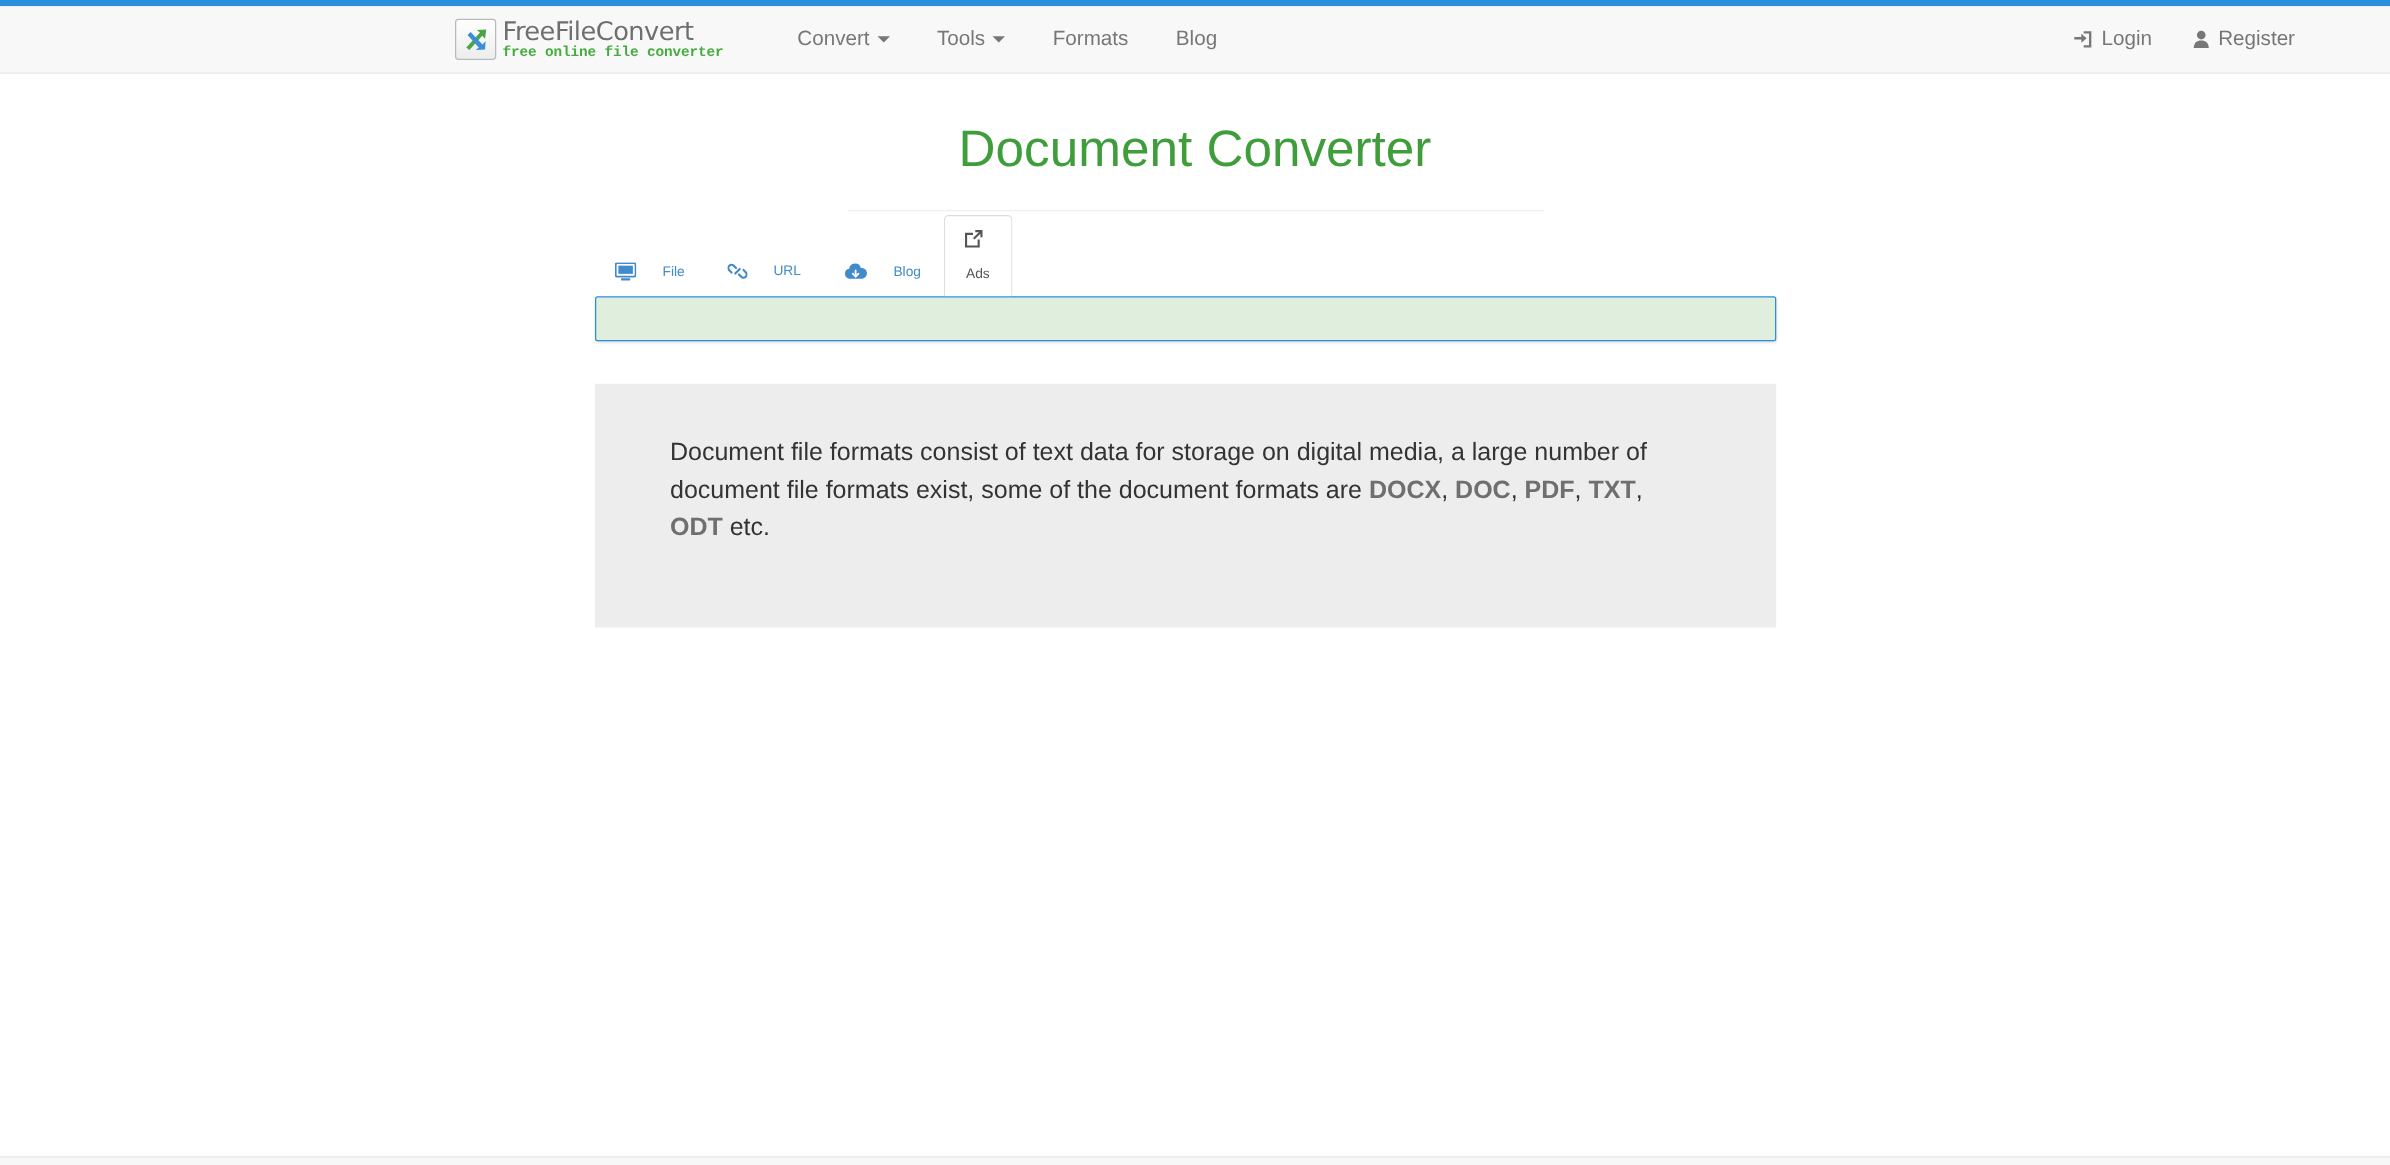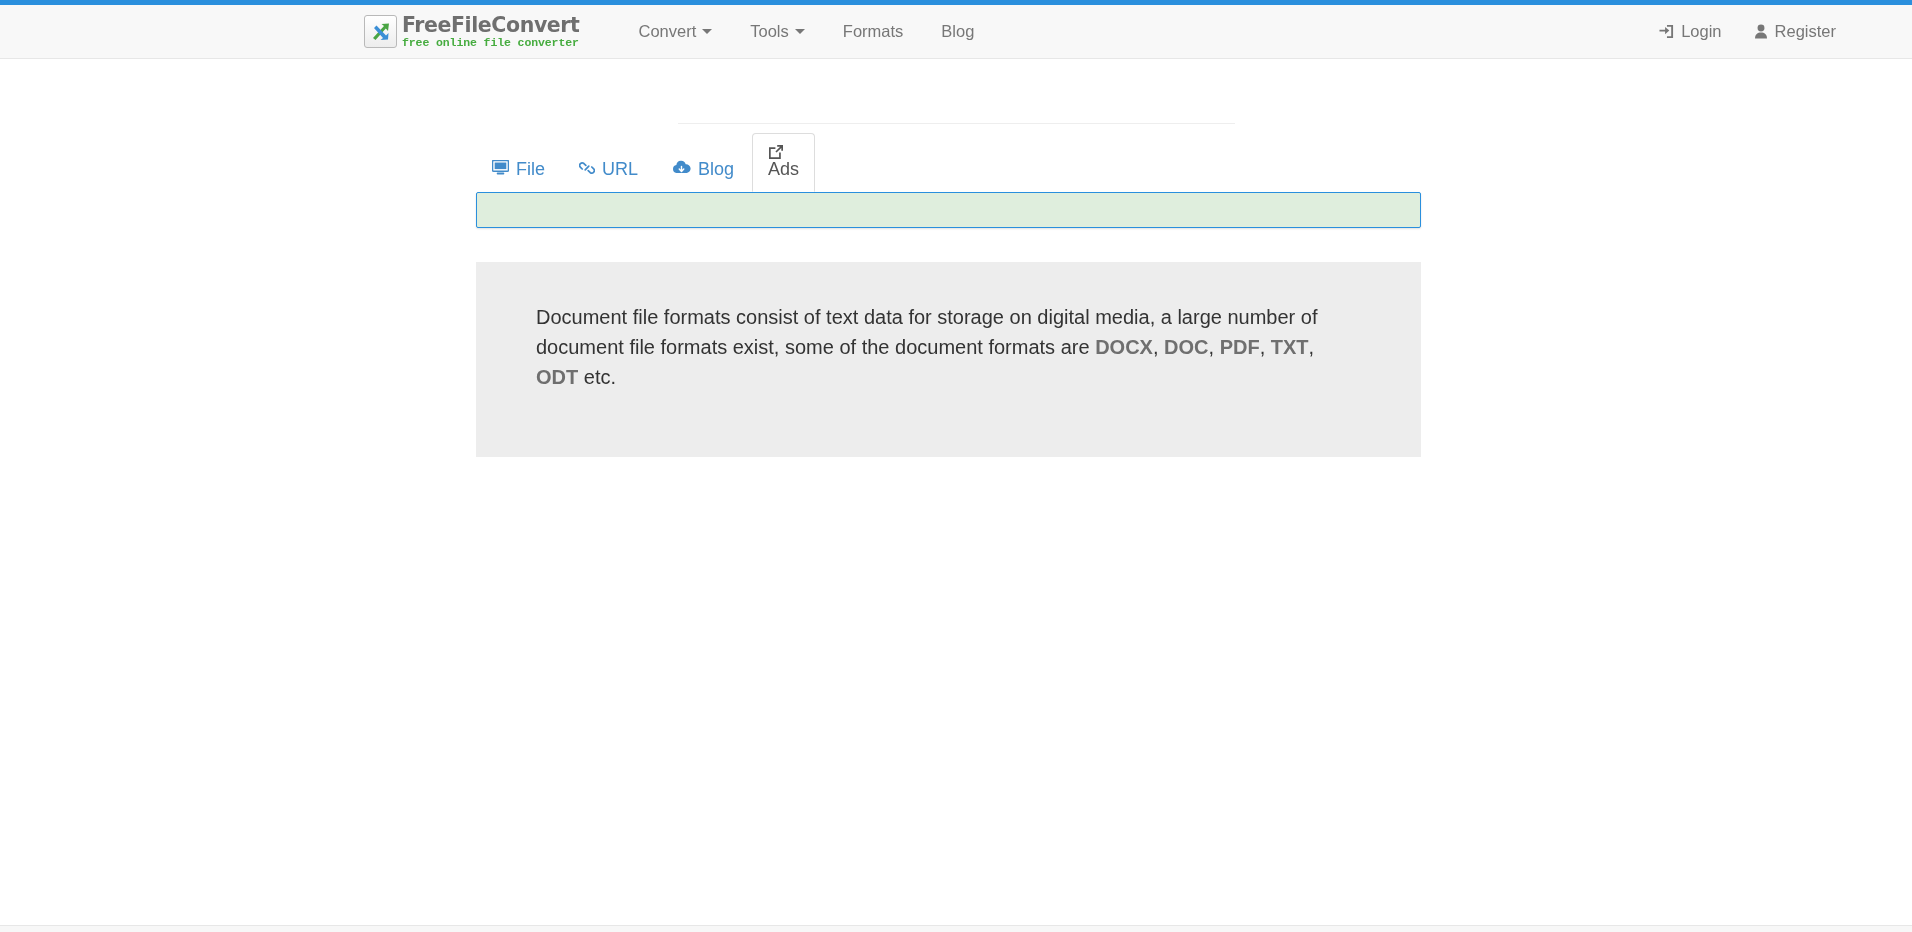--- a/index.html
+++ b/index.html
@@ -44,21 +44,21 @@
     border: 1px solid #b9b9b9;
     border-radius: 3px;
     background: linear-gradient(#ffffff, #ededed);
     display: flex; align-items: center; justify-content: center;
     margin-right: 5px;
     flex: none;
   }
   .brand-text { display: flex; flex-direction: column; line-height: 1; }
   .brand-name {
     font-size: 20.5px;
-    font-weight: bold;
+    font-weight: normal;
     color: #6f6f6f;
     letter-spacing: -0.4px;
     font-family: "DejaVu Sans", sans-serif;
   }
   .brand-tag {
     font-size: 11.5px;
     font-weight: bold;
     color: #46ac3f;
     letter-spacing: -0.1px;
     margin-top: 2px;
@@ -128,28 +128,29 @@
     align-items: flex-end;
     list-style: none;
     margin: 0; padding: 0;
     height: 41px;
   }
   .tab {
     margin-right: 2px;
   }
   .tab a {
     display: flex;
-    align-items: flex-start;
+    align-items: center;
     padding: 10px 15px 11px 15px;
-    font-size: 18px;
+    font-size: 11px;
     color: #428bca;
     text-decoration: none;
     border: 1px solid transparent;
     border-radius: 4px 4px 0 0;
     line-height: 1.1;
+    gap: 14px;
   }
   .tab.active a {
     color: #555555;
     background: #ffffff;
     border: 1px solid #dddddd;
     border-bottom-color: transparent;
     cursor: default;
     flex-direction: column;
   }
   .tab-ico { margin-right: 7px; display: inline-flex; align-items: center; }
@@ -259,20 +260,21 @@
         <span>Register</span>
       </a>
     </div>
 
   </div>
 </div>
 
 <div class="container">
 
   <div class="page-head">
+    <h1 class="page-title">Document Converter</h1>
     <div class="divider"></div>
   </div>
 
   <div class="tabs-wrap">
     <ul class="tabs">
 
       <li class="tab">
         <a href="#">
           <span class="tab-ico">
             <svg width="17" height="15" viewBox="0 0 18 16">

